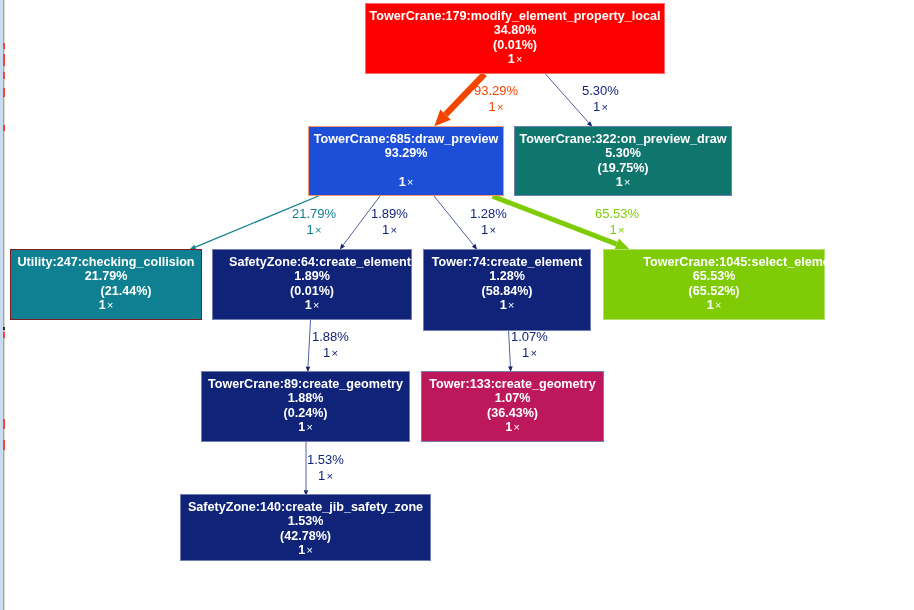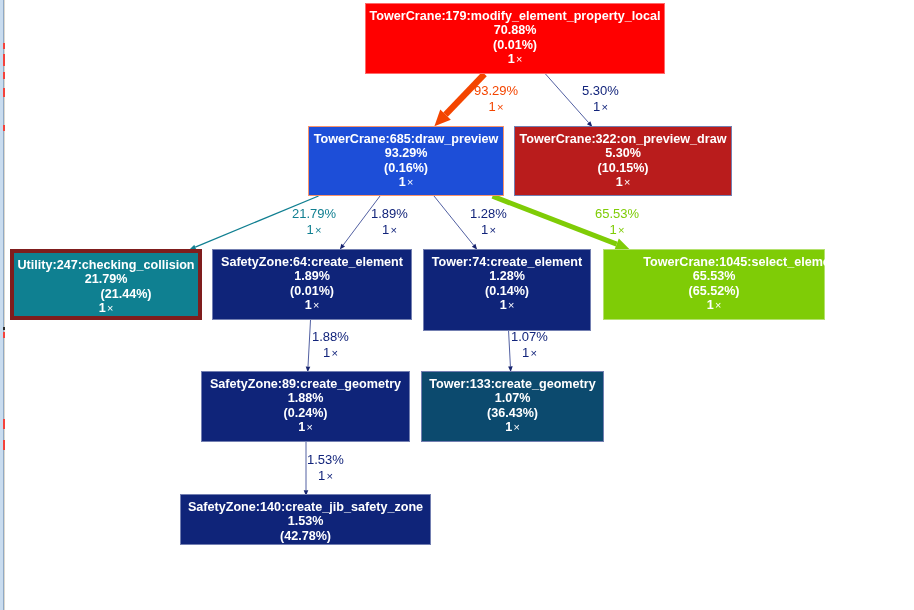--- a/index.html
+++ b/index.html
@@ -60,73 +60,72 @@
 <path d="M510.70,372.10 L508.12,366.56 L512.69,366.32 Z" fill="#17246f"></path>
 </g>
 <g>
 <path d="M306.00,442.00 L306.00,490.33" stroke="#5260a2" stroke-width="1" fill="none"></path>
 <path d="M306.00,496.00 L303.71,490.33 L308.29,490.33 Z" fill="#17246f"></path>
 </g>
 </svg>
 <div>
 <div class="node-rect" style="left:365px;top:3px;width:300px;height:71px;background:#ff0000;border:1px solid #ff6b6b;">
 <div class="node-label" style="top:5px;">TowerCrane:179:modify_element_property_local</div>
-<div class="node-label" style="top:19.3px;">70.88%</div>
+<div class="node-label" style="top:19.3px;">34.80%</div>
 <div class="node-label" style="top:33.6px;">(0.01%)</div>
 <div class="node-label" style="top:47.9px;"><span>1</span><span class="xmark">×</span></div>
 </div>
 <div class="node-rect" style="left:308px;top:126px;width:196px;height:70px;background:#1d4ed8;border:1px solid #f8936b;">
 <div class="node-label" style="top:5px;">TowerCrane:685:draw_preview</div>
 <div class="node-label" style="top:19.3px;">93.29%</div>
-<div class="node-label" style="top:33.6px;">(0.16%)</div>
 <div class="node-label" style="top:47.9px;"><span>1</span><span class="xmark">×</span></div>
 </div>
-<div class="node-rect" style="left:514px;top:126px;width:218px;height:70px;background:#b91c1c;border:1px solid #737fb1;">
+<div class="node-rect" style="left:514px;top:126px;width:218px;height:70px;background:#0f766e;border:1px solid #737fb1;">
 <div class="node-label" style="top:5px;">TowerCrane:322:on_preview_draw</div>
 <div class="node-label" style="top:19.3px;">5.30%</div>
-<div class="node-label" style="top:33.6px;">(10.15%)</div>
+<div class="node-label" style="top:33.6px;">(19.75%)</div>
 <div class="node-label" style="top:47.9px;"><span>1</span><span class="xmark">×</span></div>
 </div>
-<div class="node-rect" style="left:10px;top:249px;width:192px;height:71px;background:#0f8091;border:4px solid #7f1d1d;">
+<div class="node-rect" style="left:10px;top:249px;width:192px;height:71px;background:#0f8091;border:1px solid #7f1d1d;">
 <div class="node-label" style="top:5px;">Utility:247:checking_collision</div>
 <div class="node-label" style="top:19.3px;">21.79%</div>
 <div class="node-label" style="top:33.6px;margin-left:20px;">(21.44%)</div>
 <div class="node-label" style="top:47.9px;"><span>1</span><span class="xmark">×</span></div>
 </div>
 <div class="node-rect" style="left:212px;top:249px;width:200px;height:71px;background:#0f2479;border:1px solid #737fb1;">
-<div class="node-label" style="top:5px;">SafetyZone:64:create_element</div>
+<div class="node-label" style="top:5px;text-align:right;">SafetyZone:64:create_element</div>
 <div class="node-label" style="top:19.3px;">1.89%</div>
 <div class="node-label" style="top:33.6px;">(0.01%)</div>
 <div class="node-label" style="top:47.9px;"><span>1</span><span class="xmark">×</span></div>
 </div>
 <div class="node-rect" style="left:423px;top:249px;width:168px;height:82px;background:#0f2479;border:1px solid #737fb1;">
 <div class="node-label" style="top:5px;">Tower:74:create_element</div>
 <div class="node-label" style="top:19.3px;">1.28%</div>
-<div class="node-label" style="top:33.6px;">(0.14%)</div>
+<div class="node-label" style="top:33.6px;">(58.84%)</div>
 <div class="node-label" style="top:47.9px;"><span>1</span><span class="xmark">×</span></div>
 </div>
 <div class="node-rect" style="left:603px;top:249px;width:222px;height:71px;background:#7fcc06;border:1px solid #b4e16e;">
 <div class="node-label" style="top:5px;margin-left:32px;">TowerCrane:1045:select_elements</div>
 <div class="node-label" style="top:19.3px;">65.53%</div>
 <div class="node-label" style="top:33.6px;">(65.52%)</div>
 <div class="node-label" style="top:47.9px;"><span>1</span><span class="xmark">×</span></div>
 </div>
 <div class="node-rect" style="left:201px;top:371px;width:209px;height:71px;background:#0f2479;border:1px solid #737fb1;">
-<div class="node-label" style="top:5px;">SafetyZone:89:create_geometry</div>
+<div class="node-label" style="top:5px;">TowerCrane:89:create_geometry</div>
 <div class="node-label" style="top:19.3px;">1.88%</div>
 <div class="node-label" style="top:33.6px;">(0.24%)</div>
 <div class="node-label" style="top:47.9px;"><span>1</span><span class="xmark">×</span></div>
 </div>
-<div class="node-rect" style="left:421px;top:371px;width:183px;height:71px;background:#0c4a6e;border:1px solid #737fb1;padding-left:24px;">
+<div class="node-rect" style="left:421px;top:371px;width:183px;height:71px;background:#be185d;border:1px solid #737fb1;padding-left:24px;">
 <div class="node-label" style="top:5px;">Tower:133:create_geometry</div>
 <div class="node-label" style="top:19.3px;">1.07%</div>
 <div class="node-label" style="top:33.6px;">(36.43%)</div>
 <div class="node-label" style="top:47.9px;"><span>1</span><span class="xmark">×</span></div>
 </div>
-<div class="node-rect" style="left:180px;top:494px;width:251px;height:51px;background:#0f2479;border:1px solid #737fb1;">
+<div class="node-rect" style="left:180px;top:494px;width:251px;height:67px;background:#0f2479;border:1px solid #737fb1;">
 <div class="node-label" style="top:5px;">SafetyZone:140:create_jib_safety_zone</div>
 <div class="node-label" style="top:19.3px;">1.53%</div>
 <div class="node-label" style="top:33.6px;">(42.78%)</div>
 <div class="node-label" style="top:47.9px;"><span>1</span><span class="xmark">×</span></div>
 </div>
 </div>
 <div>
 <div class="edge-label" style="left:474px;top:83px;color:#f44500;">
 <div>93.29%</div>
 <div><span>1</span><span class="xmark">×</span></div>

